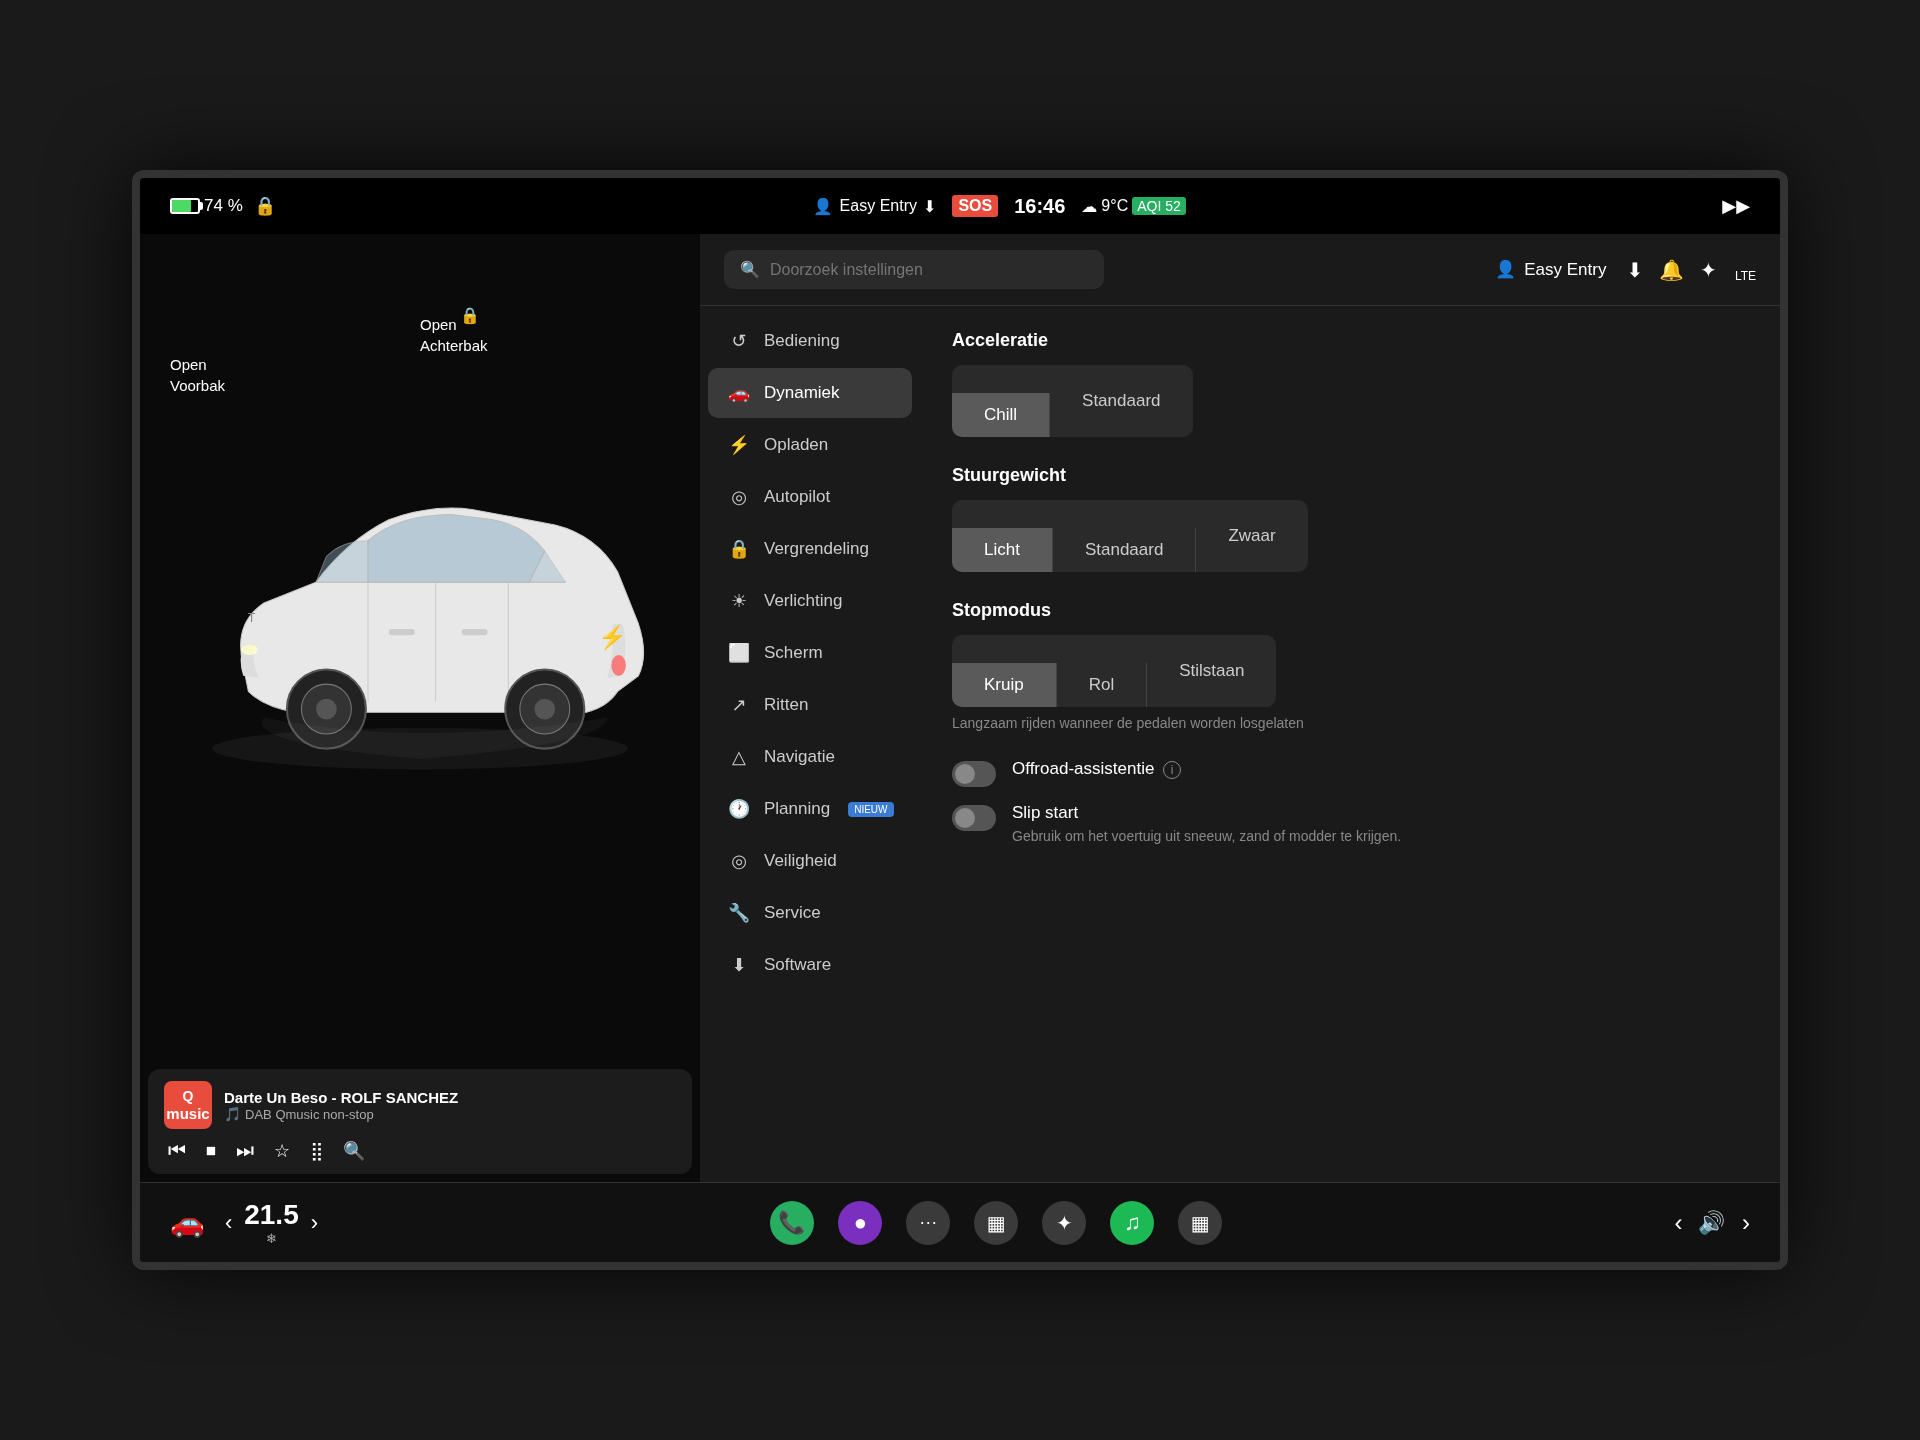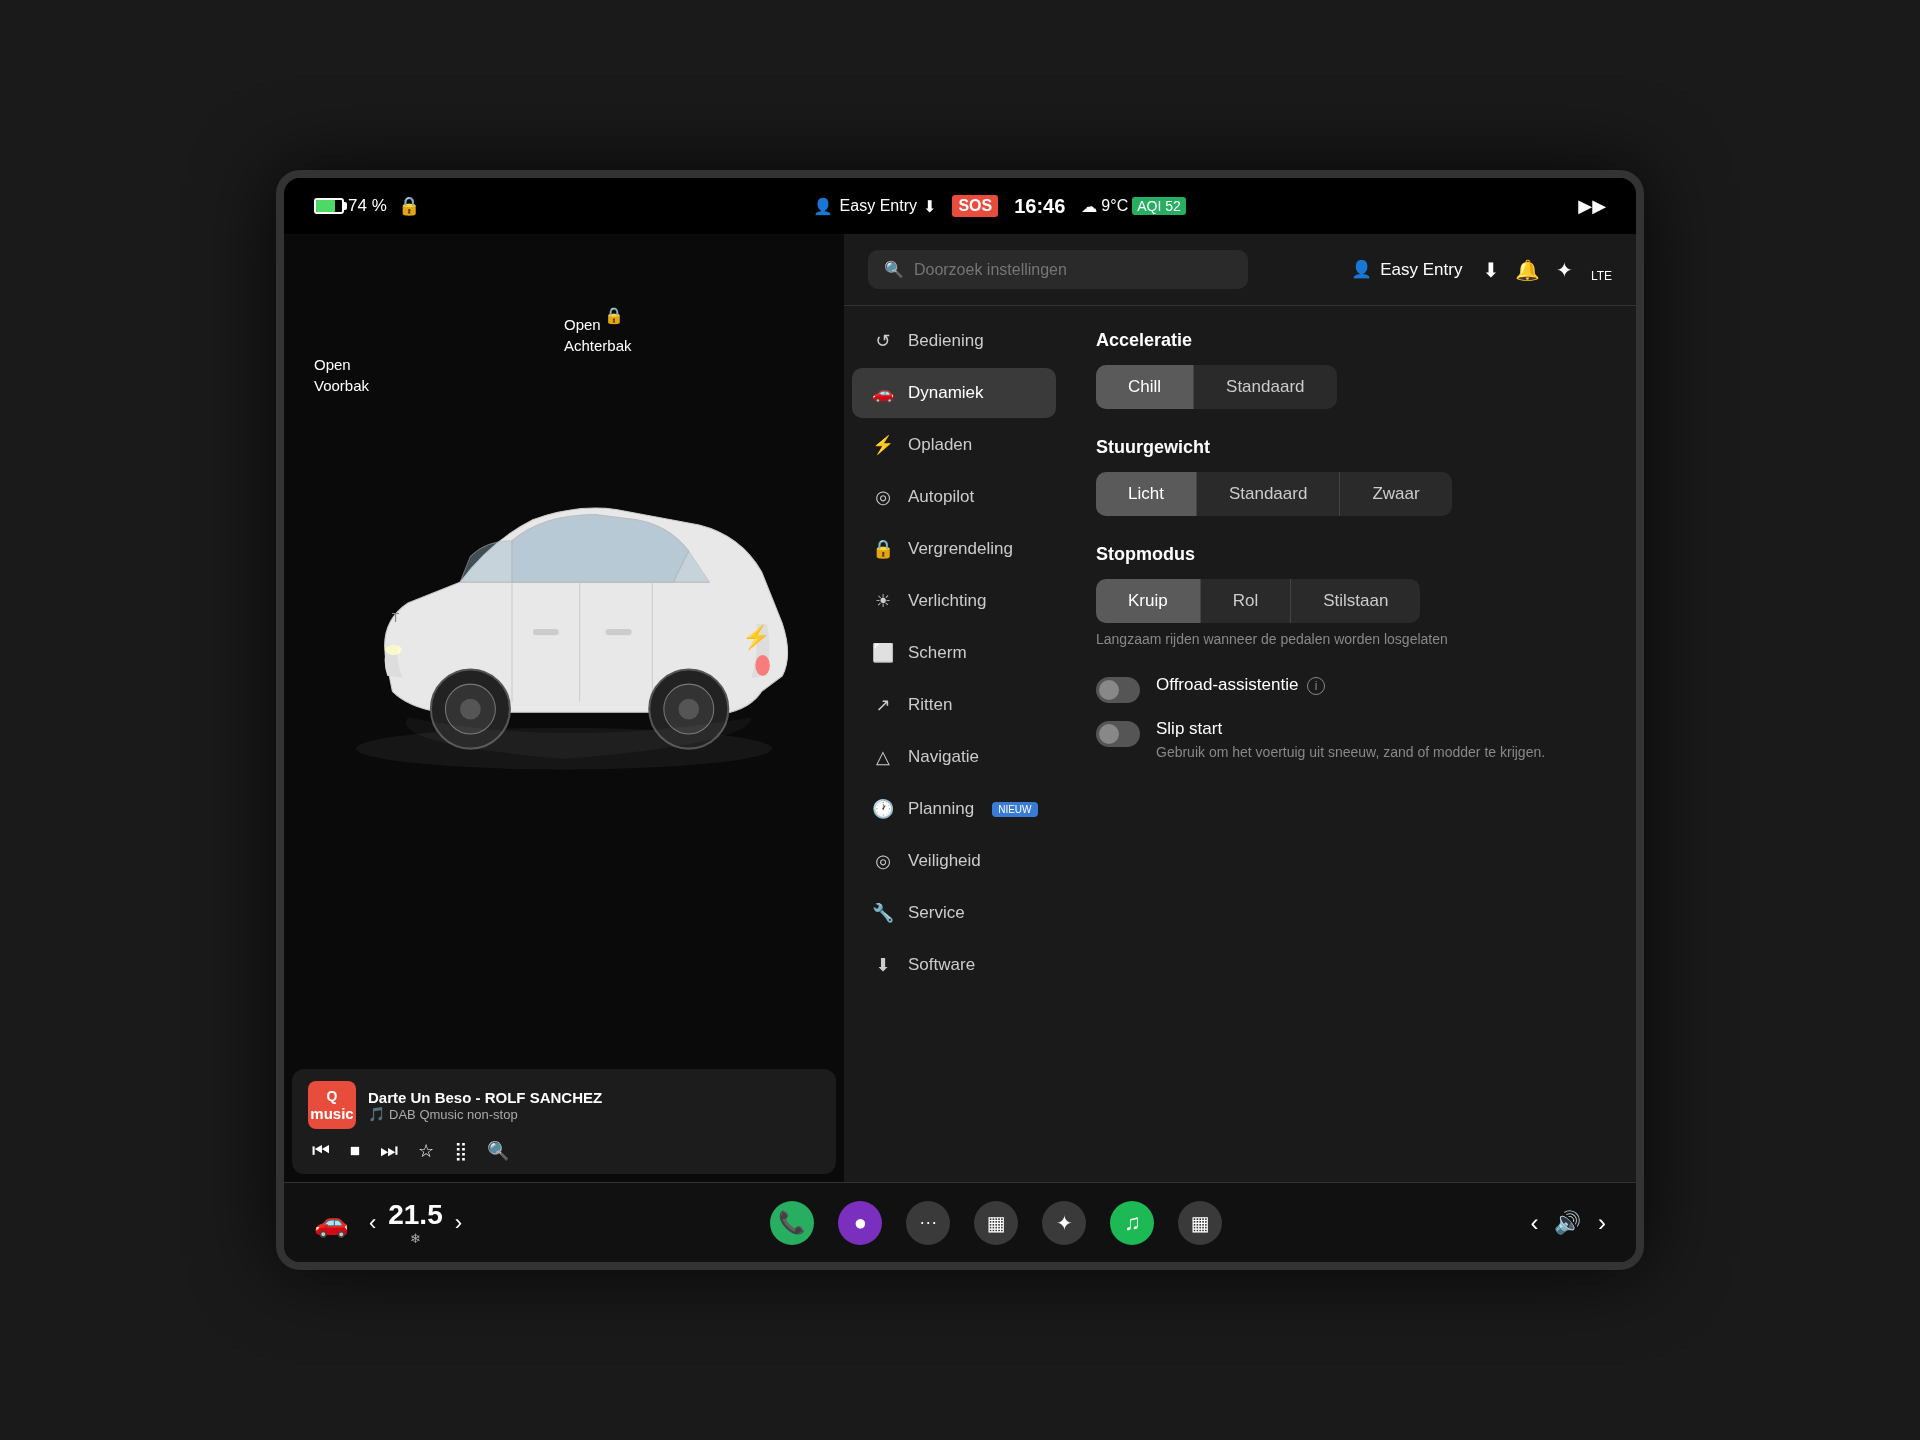--- a/index.html
+++ b/index.html
@@ -8,24 +8,24 @@
       height: 1440px;
       background: #1a1a1a;
       display: flex;
       align-items: center;
       justify-content: center;
       font-family: -apple-system, 'Helvetica Neue', Arial, sans-serif;
       overflow: hidden;
     }
 
     .screen-outer {
-      width: 1368px;
+      width: 1656px;
       height: 1100px;
       background: #111;
-      border-radius: 24px;
+      border-radius: 12px;
       border: 8px solid #333;
       overflow: hidden;
       position: relative;
       box-shadow: 0 0 80px rgba(0,0,0,0.8);
     }
 
     
     .status-bar {
       position: absolute;
       top: 0;
@@ -379,20 +379,21 @@
       background: transparent;
       transition: background 0.2s;
     }
     .btn-option.active {
       background: #5a5a5a;
       color: #fff;
       font-weight: 500;
     }
     .btn-option:not(:last-child) {
       border-right: 1px solid #444;
+      margin-top: 28px;
     }
 
     .toggle-row {
       display: flex;
       align-items: flex-start;
       gap: 16px;
       margin-bottom: 16px;
     }
     .toggle-switch {
       width: 44px;

